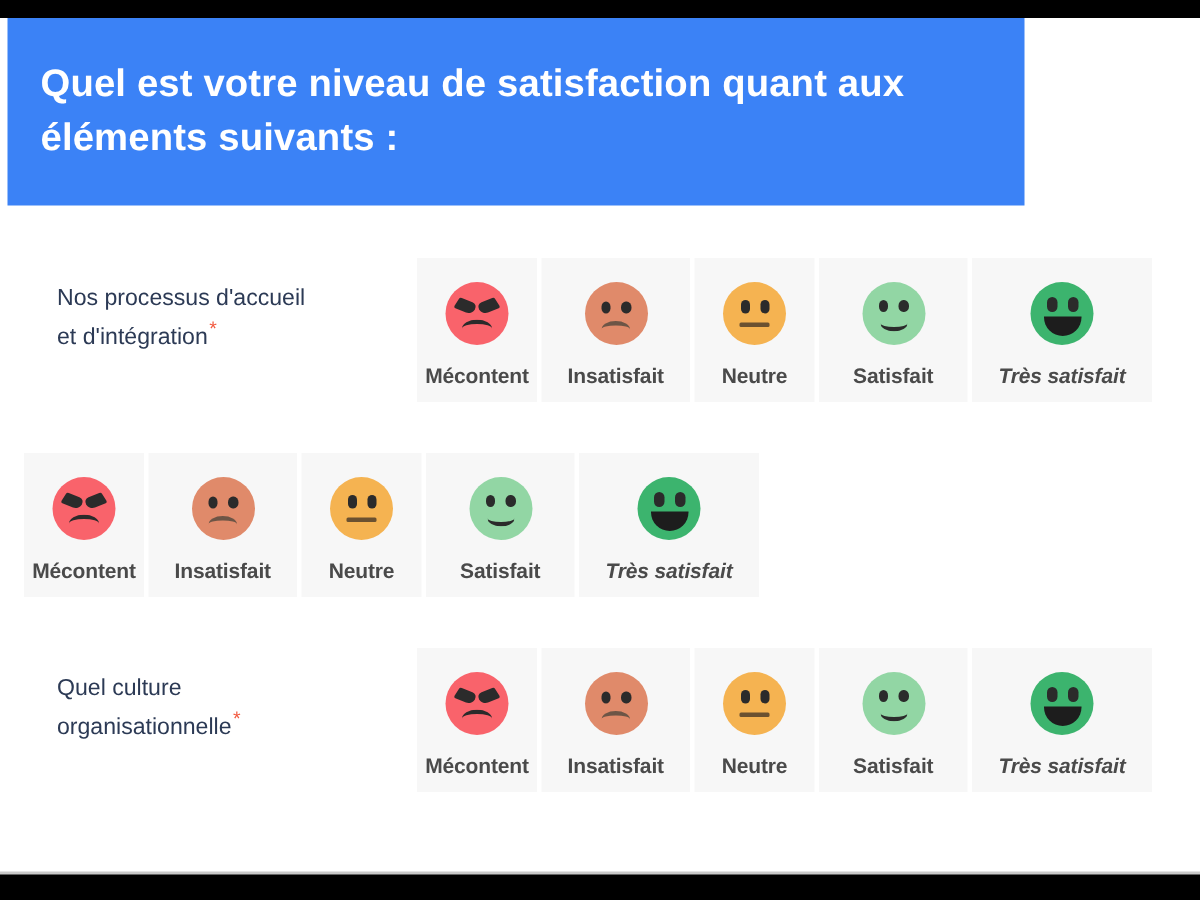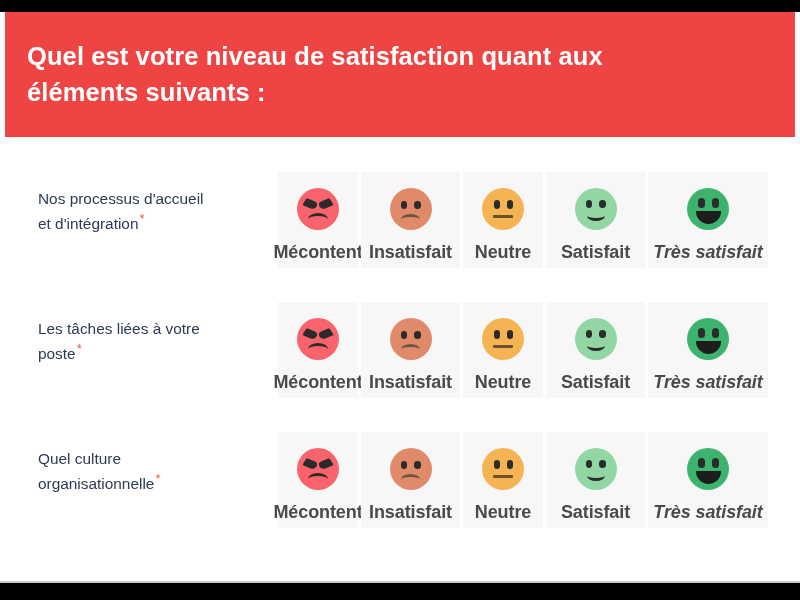--- a/index.html
+++ b/index.html
@@ -38,23 +38,23 @@
     width: 800px;
     height: 2px;
     background: #c9c9c9;
   }
 
   
   #header-band {
     position: absolute;
     left: 5px;
     top: 12px;
-    width: 790px;
+    width: 678px;
     height: 125px;
-    background: #ef4444;
+    background: #3b82f6;
     box-sizing: border-box;
     padding: 26px 26px 0 22px;
   }
   #header-title {
     color: #ffffff;
     font-size: 25.5px;
     font-weight: bold;
     line-height: 1.42;
     letter-spacing: 0.1px;
     white-space: pre-line;
@@ -111,21 +111,21 @@
     align-items: center;
     justify-content: flex-start;
     padding-top: 16px;
     cursor: pointer;
   }
   .opt-cell.wide { width: 120px; font-style: italic; }
   .opt-cell.narrow { width: 80px; }
 
   .opt-label {
     margin-top: 12px;
-    font-size: 18px;
+    font-size: 14px;
     color: #4a4a4a;
     font-weight: bold;
     white-space: nowrap;
     letter-spacing: -0.1px;
   }
 
   
   .face {
     width: 42px;
     height: 42px;
@@ -276,22 +276,20 @@
             <div class="face face-grin" style="background: rgb(60, 180, 110);">
               <span class="eye l"></span>
               <span class="eye r"></span>
               <span class="mouth"></span>
             </div>
             <div class="opt-label">Très satisfait</div>
           </div>
         </div>
       </div>
       <div class="q-row">
-        <div class="q-label"><span>Les tâches liées à votre
-poste</span><span class="q-req">*</span></div>
         <div class="opt-grid">
           <div class="opt-cell narrow">
             <div class="face face-angry" style="background: rgb(249, 99, 107);">
               <span class="brow l"></span>
               <span class="brow r"></span>
               <span class="mouth"></span>
             </div>
             <div class="opt-label">Mécontent</div>
           </div>
           <div class="opt-cell">

